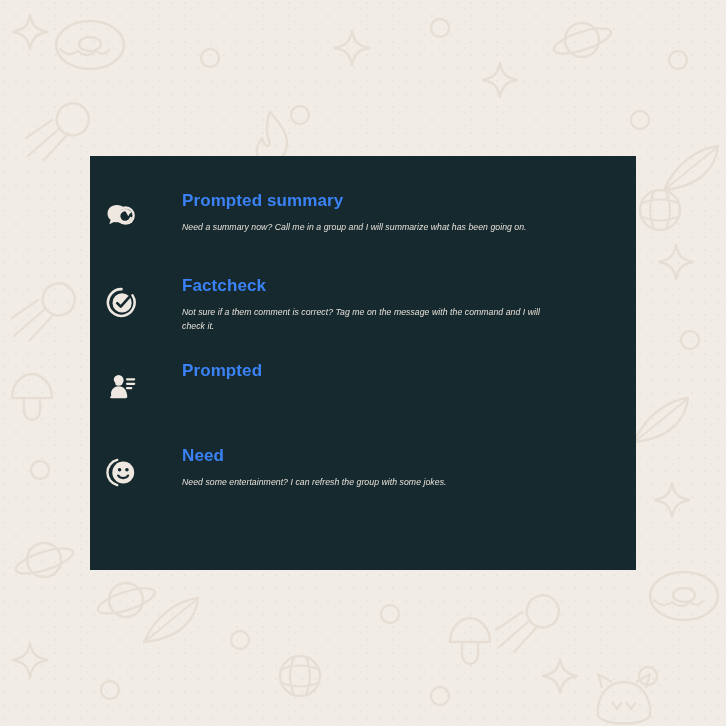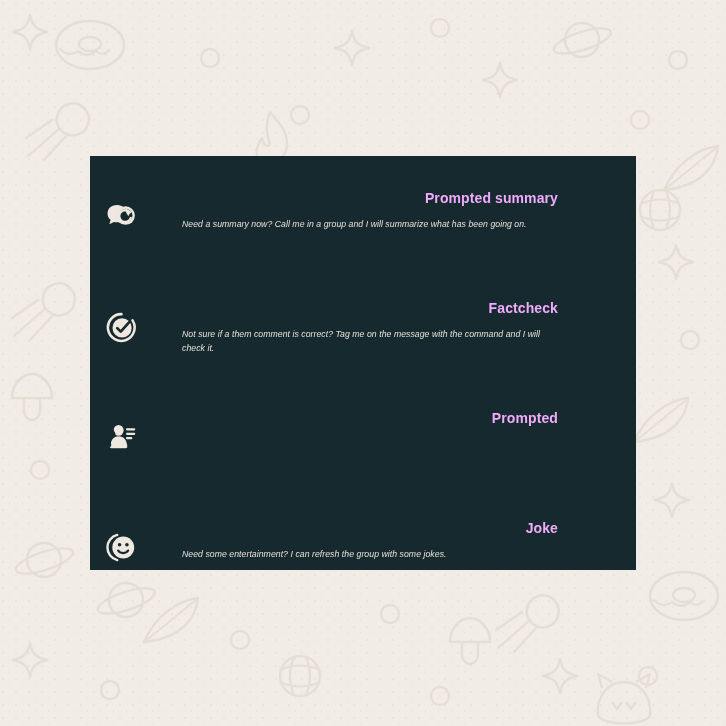--- a/index.html
+++ b/index.html
@@ -43,21 +43,21 @@
     padding: 0;
   }
 
   .feature-row {
     position: relative;
     display: flex;
     align-items: flex-start;
     padding: 0 46px 0 0;
     min-height: 66px;
   }
-  .feature-row + .feature-row { margin-top: 44px; }
+  .feature-row + .feature-row { margin-top: 19px; }
 
   .feature-icon {
     flex: 0 0 56px;
     width: 56px;
     height: 46px;
     display: flex;
     align-items: center;
     justify-content: center;
     padding-left: 6px;
     margin-top: 4px;
@@ -68,27 +68,26 @@
     display: block;
   }
 
   .feature-text {
     flex: 1 1 auto;
     padding-left: 36px;
     max-width: 412px;
   }
 
   .feature-title {
-    font-size: 14px;
+    font-size: 17px;
     font-weight: bold;
-    color: #f0abfc;
+    color: #3b82f6;
     line-height: 1.25;
     letter-spacing: 0.1px;
     margin-bottom: 9px;
-    text-align: right;
   }
 
   .feature-desc {
     font-size: 8.7px;
     font-weight: normal;
     color: #e6e0d8;
     line-height: 1.62;
     letter-spacing: 0.05px;
     font-style: italic;
   }
@@ -255,19 +254,19 @@
       <span class="feature-icon">
         <svg viewBox="0 0 32 32" xmlns="http://www.w3.org/2000/svg">
           <path d="M11.6 3.0 A13.4 13.4 0 0 0 11.6 29.0" fill="none" stroke="#eee8e0" stroke-width="2.5" stroke-linecap="round"></path>
           <circle cx="17.8" cy="16.0" r="11.3" fill="#eee8e0"></circle>
           <circle cx="14.0" cy="13.2" r="1.85" fill="#15292e"></circle>
           <circle cx="21.6" cy="13.2" r="1.85" fill="#15292e"></circle>
           <path d="M12.6 19.2 C14.4 22.6 21.0 22.6 22.8 19.2" fill="none" stroke="#15292e" stroke-width="2.3" stroke-linecap="round"></path>
         </svg>
       </span>
       <div class="feature-text">
-        <div class="feature-title">Joke</div>
+        <div class="feature-title">Need</div>
         <div class="feature-desc">Need some entertainment? I can refresh the group with some jokes.</div>
       </div>
     </li>
 
   </ul>
 </section>
 
 </body></html>

